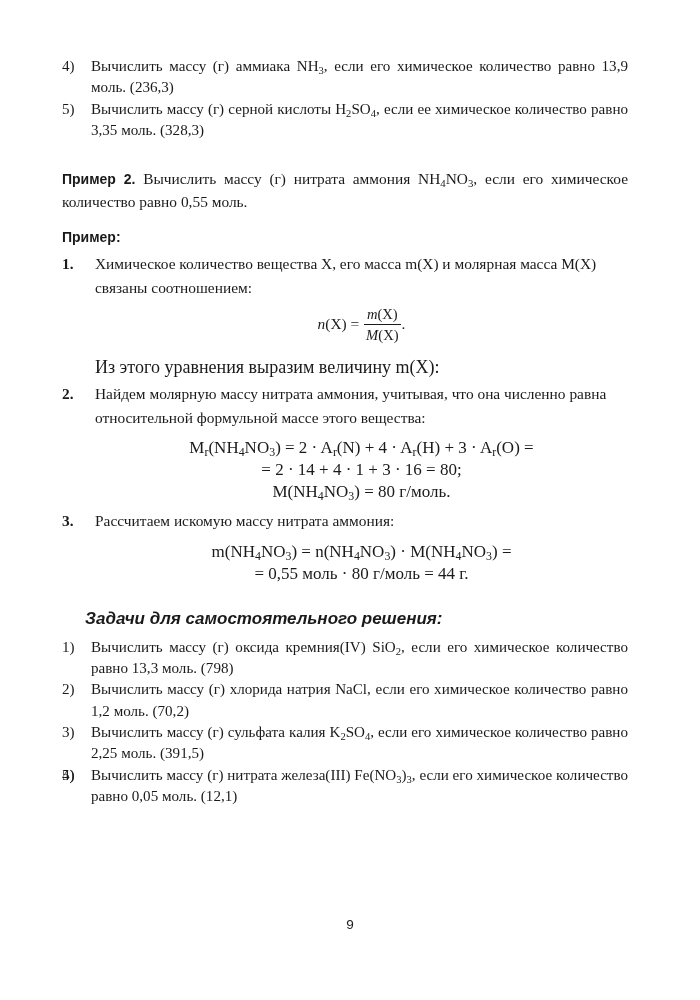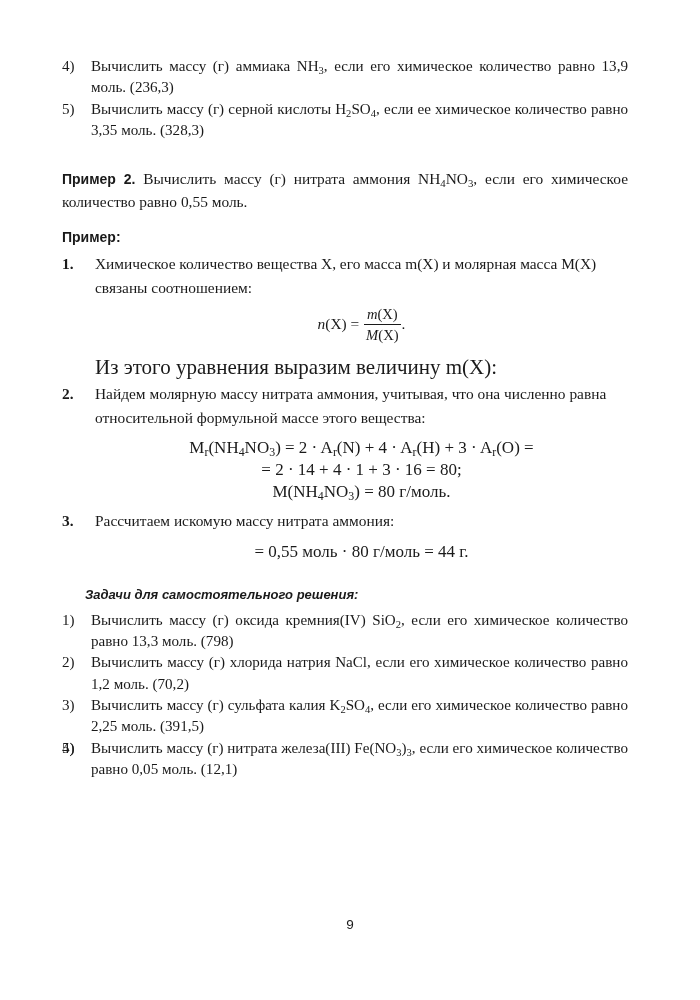--- a/index.html
+++ b/index.html
@@ -85,21 +85,21 @@
     margin-top: 27px;
   }
   .solution-head {
     margin-top: 16px;
     margin-bottom: 7px;
   }
   .tasks-head {
     font-family: "Liberation Sans", sans-serif;
     font-weight: bold;
     font-style: italic;
-    font-size: 13px;
+    font-size: 17px;
     margin-top: 24px;
     margin-bottom: 8px;
     padding-left: 23px;
   }
 
   
   .math {
     text-align: center;
     font-size: 15.4px;
     line-height: 21px;
@@ -144,21 +144,21 @@
     line-height: 17px;
   }
   .frac .den {
     display: block;
     border-top: 1.15px solid #1a1a1a;
     padding: 1px 2px 0 2px;
     font-size: 14.6px;
     line-height: 18px;
   }
   .step-sub {
-    font-size: 21px;
+    font-size: 18px;
     line-height: 23.6px;
     margin-top: 12px;
   }
 
   
   .folio {
     position: absolute;
     left: 0;
     top: 917px;
     width: 700px;
@@ -217,20 +217,21 @@
           <div class="mline"><span class="v">M</span><span class="subr">r</span>(NH<sub>4</sub>NO<sub>3</sub>) = 2 · <span class="v">A</span><span class="subr">r</span>(N) + 4 · <span class="v">A</span><span class="subr">r</span>(H) + 3 · <span class="v">A</span><span class="subr">r</span>(O) =</div>
           <div class="mline">= 2 · 14 + 4 · 1 + 3 · 16 = 80;</div>
           <div class="mline"><span class="v">M</span>(NH<sub>4</sub>NO<sub>3</sub>) = 80 г/моль.</div>
         </div>
       </li>
 
       <li>
         <span class="marker">3.</span>
         <span>Рассчитаем искомую массу нитрата аммония:</span>
         <div class="math-block">
+          <div class="mline"><span class="v">m</span>(NH<sub>4</sub>NO<sub>3</sub>) = <span class="v">n</span>(NH<sub>4</sub>NO<sub>3</sub>) · <span class="v">M</span>(NH<sub>4</sub>NO<sub>3</sub>) =</div>
           <div class="mline">= 0,55 моль · 80 г/моль = 44 г.</div>
         </div>
       </li>
     </ol>
 
     <div class="tasks-head">Задачи для самостоятельного решения:</div>
 
     <ul class="plist">
       <li>
         <span class="marker">1)</span>

